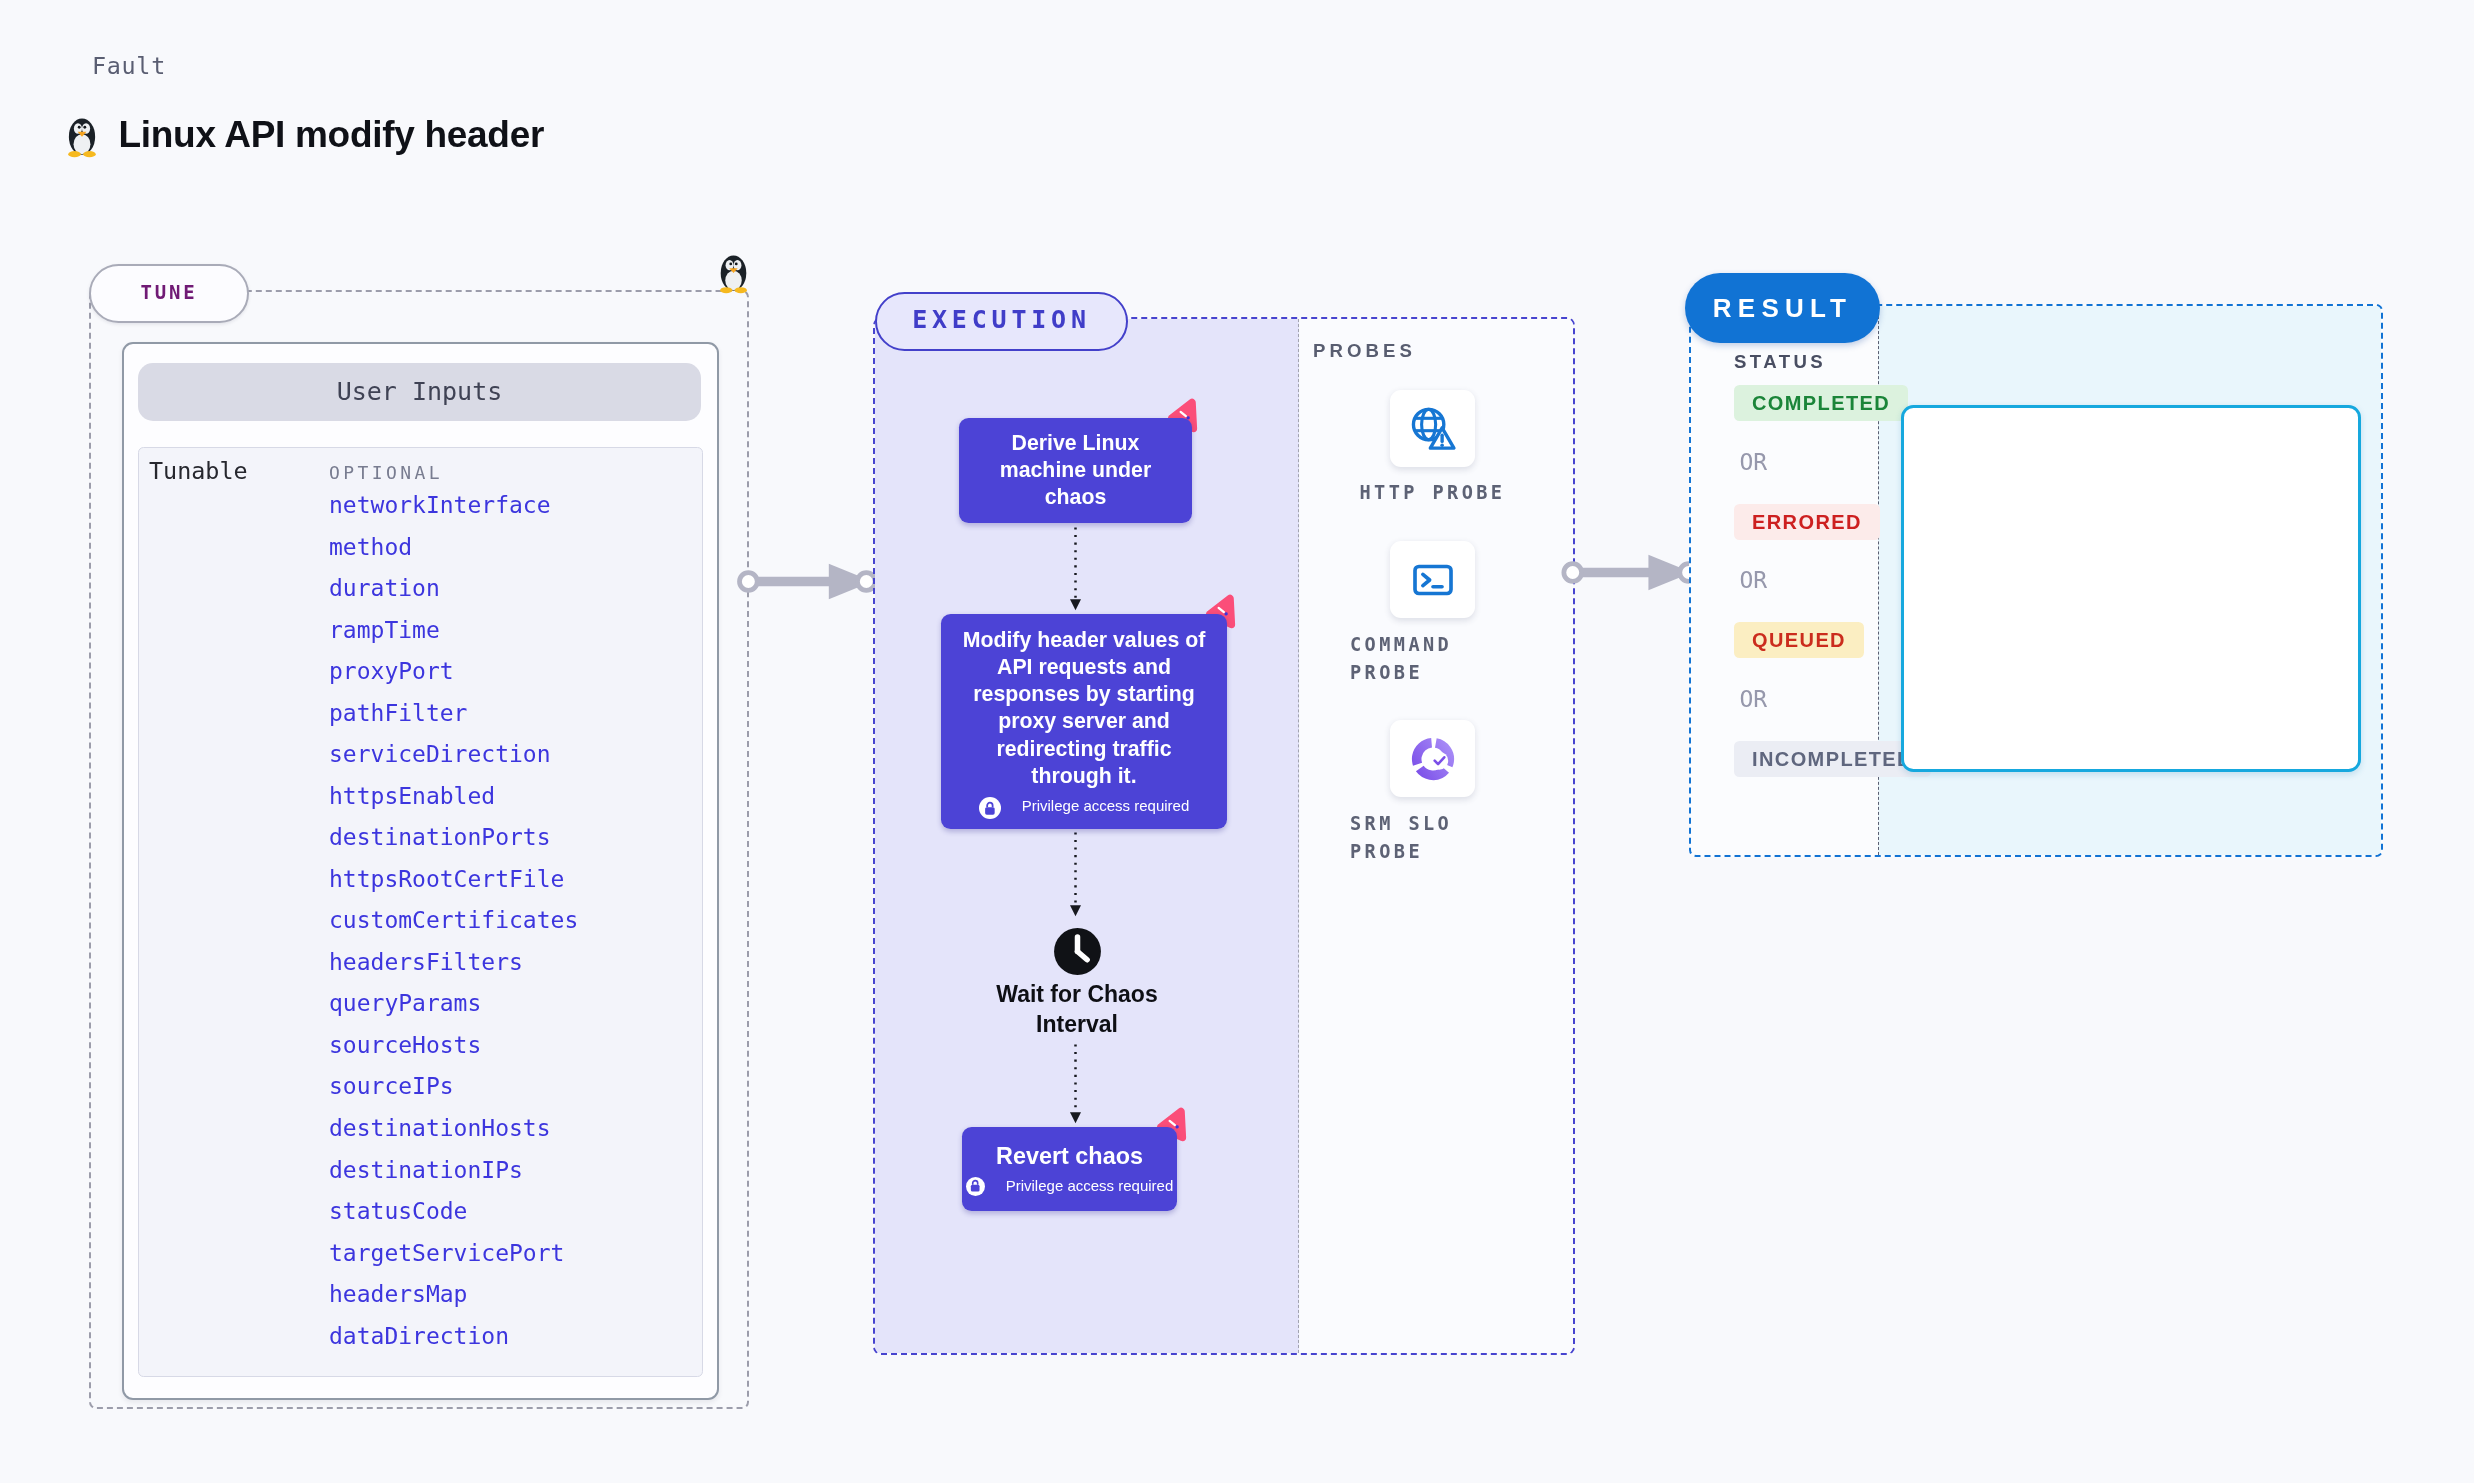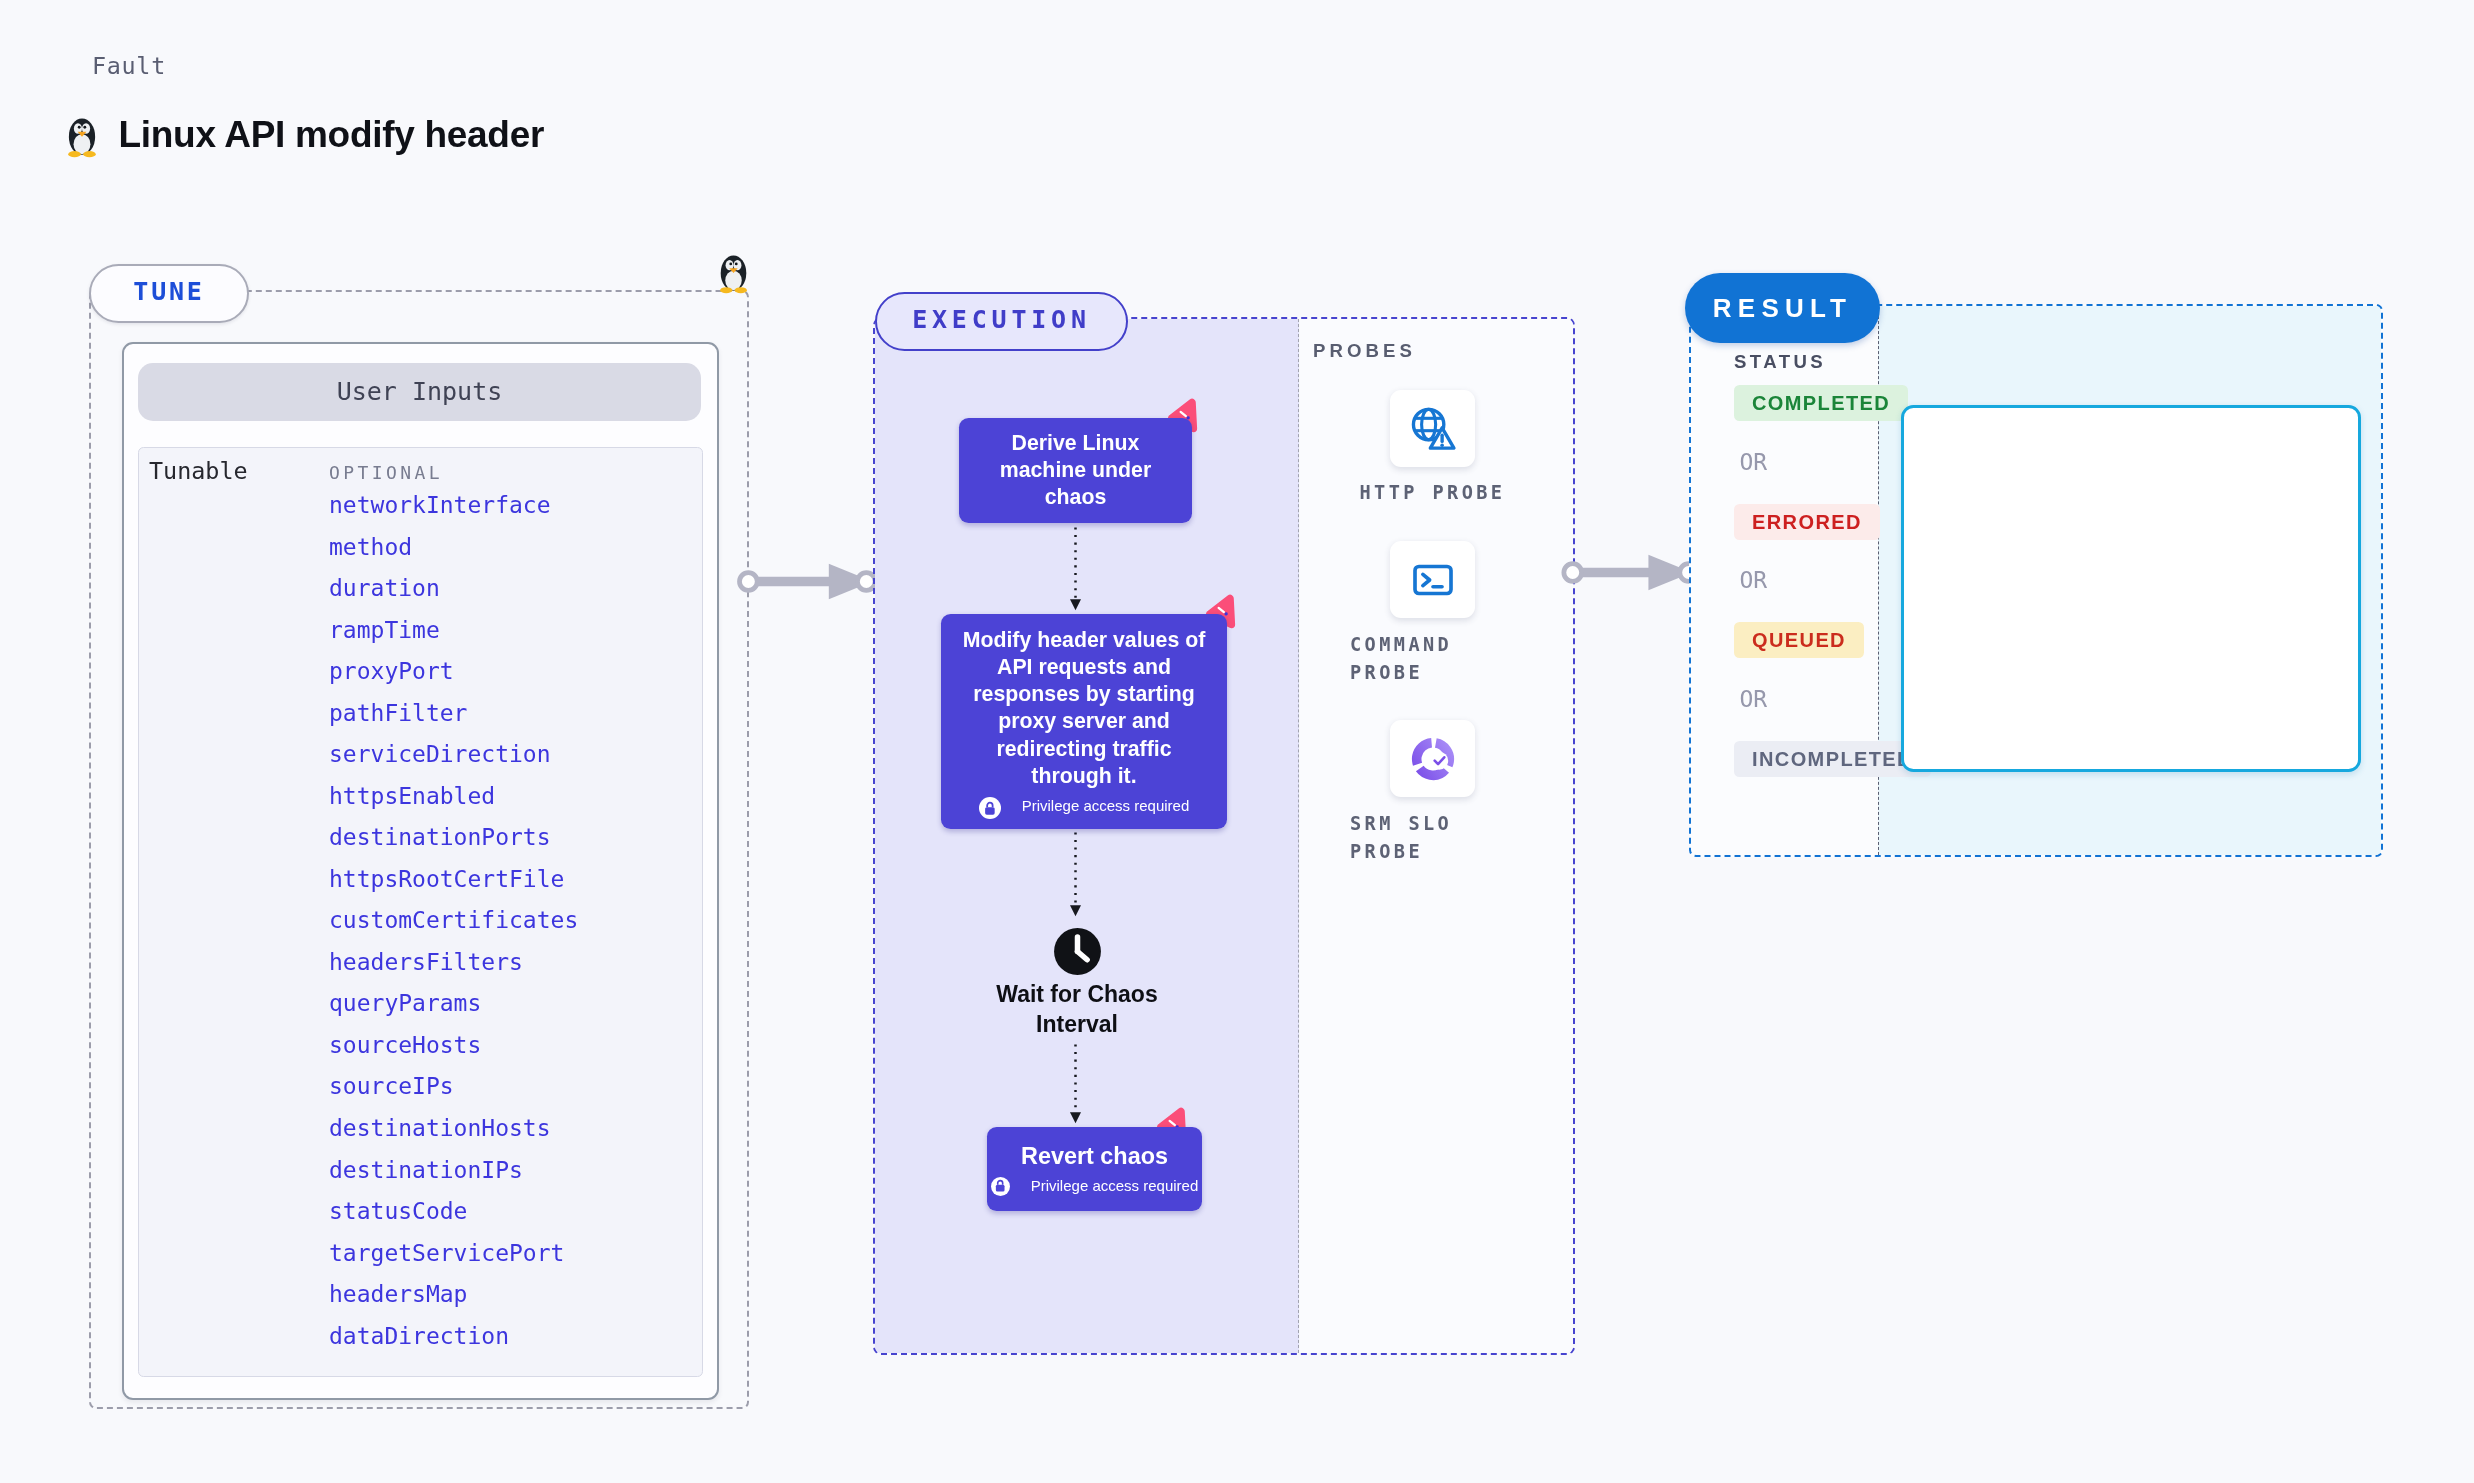--- a/index.html
+++ b/index.html
@@ -9,22 +9,22 @@
   .mono{font-family:"DejaVu Sans Mono","Liberation Mono",monospace;}
 
   
   .kicker{left:92px;top:52px;font-size:23.4px;color:#5a5e72;letter-spacing:0.7px;}
   .title-row{left:62px;top:114px;display:flex;align-items:flex-start;gap:16.5px;}
   .page-title{font-size:37px;font-weight:bold;color:#0f1117;letter-spacing:-0.3px;}
 
   
   .tune-box{left:89px;top:290px;width:656px;height:1115px;border:2.1px dashed #9c9dab;border-radius:6.9px;}
   .tune-pill{left:89px;top:264px;width:156px;height:55px;background:#fcfcff;border:2.1px solid #a9abb8;
-             border-radius:30px;text-align:center;line-height:52px;font-size:25px;font-weight:bold;
-             color:#1d4ed8;letter-spacing:2.8px;box-shadow:0 1.4px 3.4px rgba(40,44,70,.10);}
+             border-radius:30px;text-align:center;line-height:52px;font-size:19px;font-weight:bold;
+             color:#701a75;letter-spacing:2.8px;box-shadow:0 1.4px 3.4px rgba(40,44,70,.10);}
   .ui-card{left:122px;top:342px;width:593px;height:1054px;background:#fdfdff;border:2.1px solid #9099a6;
            border-radius:11px;box-shadow:0 2.1px 5.5px rgba(40,44,70,.08);}
   .ui-head{left:138px;top:363px;width:563px;height:58px;background:#d9dae5;border-radius:15px;
            text-align:center;line-height:58px;font-size:25px;color:#3f4254;}
   .ui-inner{left:138px;top:447px;width:563px;height:928px;background:#f3f4fa;border:1.4px solid #d7d9e6;border-radius:5.5px;}
   .tunable-lbl{left:149px;top:457px;font-size:23.4px;color:#26272e;}
   .optional-lbl{left:329px;top:462px;font-size:18px;color:#787c90;letter-spacing:3.4px;}
   .tunable-list{left:329px;top:493px;width:365px;height:856px;display:flex;flex-direction:column;justify-content:space-between;}
   .tunable-item{font-size:23px;color:#3c35de;line-height:1.1;cursor:pointer;}
 
@@ -35,21 +35,21 @@
   .probes-fill{right:0;top:0;width:273px;height:100%;background:#fafbfe;border-radius:0 6.2px 6.2px 0;}
   .exec-pill{left:875px;top:292px;width:249px;height:55px;background:#e7e7fc;border:2.8px solid #4340ca;
              border-radius:32px;text-align:center;line-height:51px;font-size:25px;font-weight:bold;
              color:#403dc8;letter-spacing:4.8px;}
   .step{background:#4c43d6;border-radius:9.6px;color:#fff;text-align:center;z-index:2;
         display:flex;flex-direction:column;justify-content:center;align-items:center;
         box-shadow:0 2.1px 5.5px rgba(40,30,140,.25);}
   .step-text{font-size:21.3px;font-weight:bold;line-height:1.28;}
   .derive{left:959px;top:418px;width:233px;height:105px;padding:0 15px;box-sizing:border-box;}
   .modify{left:941px;top:614px;width:286px;height:215px;padding:12.4px 18px 9.6px;box-sizing:border-box;}
-  .revert{left:962px;top:1127px;width:215px;height:84px;margin-left:25px;}
+  .revert{left:962px;top:1127px;width:215px;height:84px;}
   .revert .step-text{font-size:23.4px;}
   .priv-row{display:flex;align-items:flex-start;gap:21px;margin-top:6.9px;}
   .priv-txt{font-size:15px;color:#fff;}
   .lockdot{width:22px;height:22px;border-radius:50%;background:#fff;display:flex;align-items:center;justify-content:center;}
   .chaos-badge{z-index:1;}
   .wait-lbl{left:953px;top:980px;width:248px;text-align:center;font-size:23px;font-weight:bold;
             color:#0e0f14;line-height:1.3;}
 
   
   .probes-lbl{left:1313px;top:340px;font-size:18.6px;font-weight:bold;color:#585d70;letter-spacing:4.1px;}

